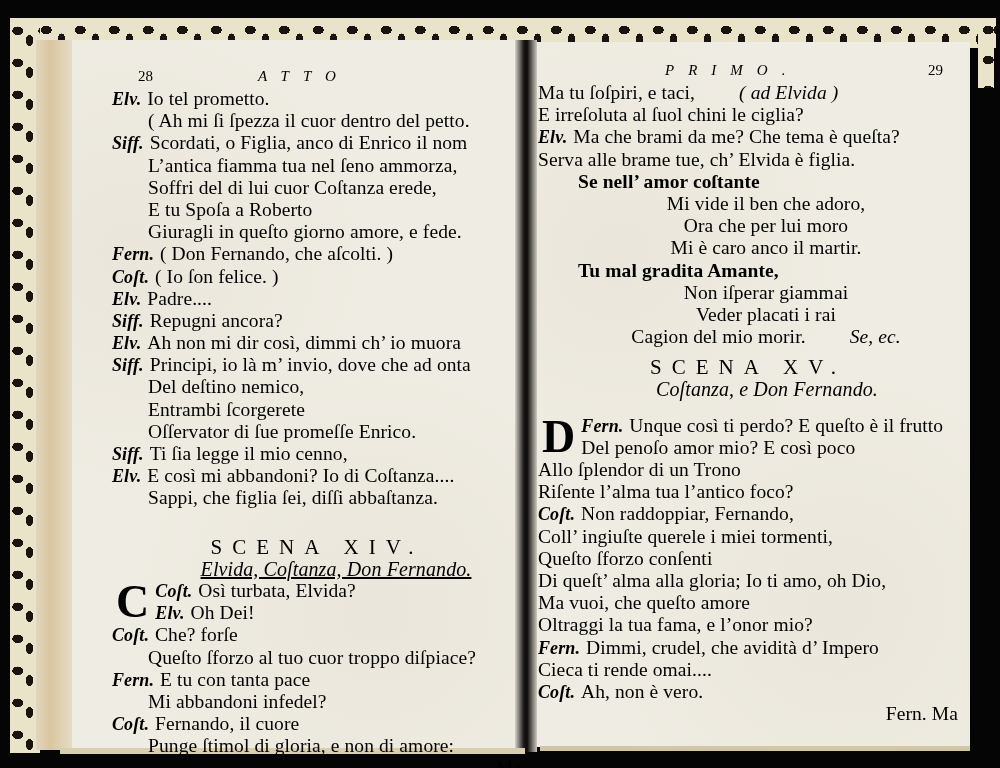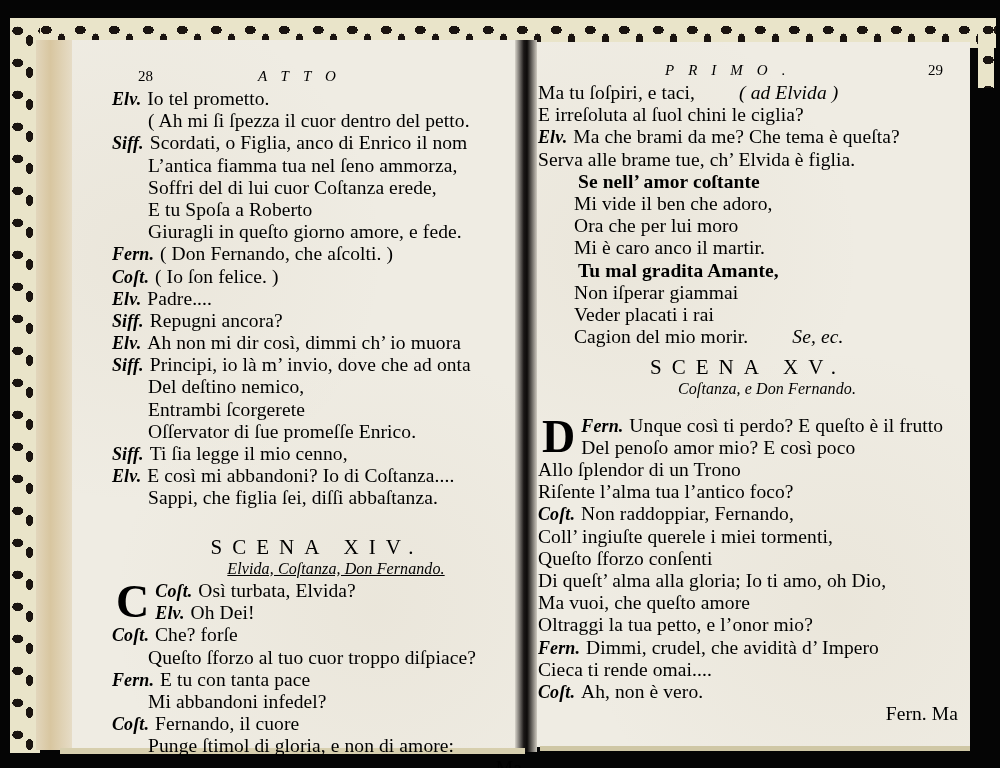--- a/index.html
+++ b/index.html
@@ -45,26 +45,26 @@
   .bottom-edge-r { position:absolute; left:540px; top:746px; width:430px; height:5px; background:#cfc7a5; }
 
   .text-block { position:absolute; font-size:19.5px; line-height:22.2px; letter-spacing:0.1px; white-space:nowrap; }
 
   .running-head { position:absolute; font-size:15px; font-style:italic; letter-spacing:14px; }
   .folio { position:absolute; font-size:15px; font-weight:normal;margin-left:20px; }
 
   .line { display:block; height:22.2px; overflow:visible; }
   .ind1 { padding-left:36px; }
   .ind2 { padding-left:40px;font-weight:bold; }
-  .ind3 { padding-left:36px; }
+  .ind3 { padding-left:36px;text-align:center; }
   .spk { font-style:italic; font-weight:bold; margin-right:6px; font-size:18px; }
   .stage { font-style:italic; }
 
   .scene-title { display:block; text-align:center; font-size:21px; letter-spacing:10px; }
-  .scene-persons { display:block; text-align:center; font-style:italic; font-size:16px;padding-left:38px; }
+  .scene-persons { display:block; text-align:center; font-style:italic; font-size:20px;padding-left:38px; }
   .dropcap { font-size:46px; line-height:40px; float:left; margin:2px 6px 0 4px; font-weight:bold; }
   .catchword { display:block; text-align:right; }
 </style>
 </head>
 <body>
 
 <div class="endpaper ep-top"></div>
 <div class="endpaper ep-left"></div>
 <div class="endpaper ep-right-tab"></div>
 
@@ -134,18 +134,18 @@
     <span class="dropcap">D</span>
     <span class="line"><span class="spk">Fern.</span><span>Unque così ti perdo? E queſto è il frutto</span></span>
     <span class="line"><span>Del penoſo amor mio? E così poco</span></span>
     <span class="line"><span>Allo ſplendor di un Trono</span></span>
     <span class="line"><span>Riſente l’alma tua l’antico foco?</span></span>
     <span class="line"><span class="spk">Coſt.</span><span>Non raddoppiar, Fernando,</span></span>
     <span class="line"><span>Coll’ ingiuſte querele i miei tormenti,</span></span>
     <span class="line"><span>Queſto ſforzo conſenti</span></span>
     <span class="line"><span>Di queſt’ alma alla gloria; Io ti amo, oh Dio,</span></span>
     <span class="line"><span>Ma vuoi, che queſto amore</span></span>
-    <span class="line"><span>Oltraggi la tua petto, e l’onor mio?</span></span>
+    <span class="line"><span>Oltraggi la tua fama, e l’onor mio?</span></span>
     <span class="line"><span class="spk">Fern.</span><span>Dimmi, crudel, che avidità d’ Impero</span></span>
     <span class="line"><span>Cieca ti rende omai....</span></span>
     <span class="line"><span class="spk">Coſt.</span><span>Ah, non è vero.</span></span>
     <span class="catchword">Fern. Ma</span>
   </div>
 
 </body></html>

